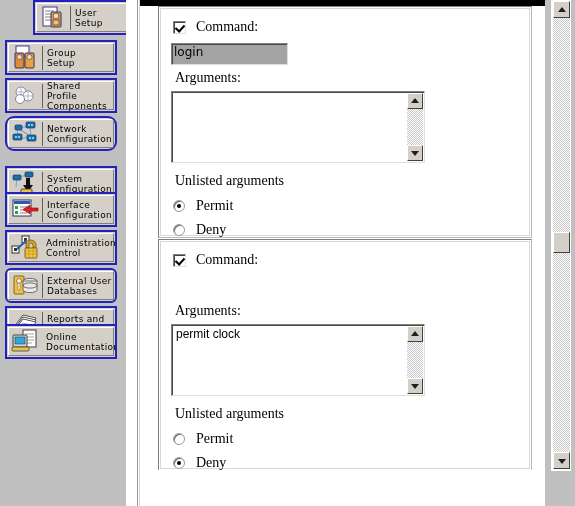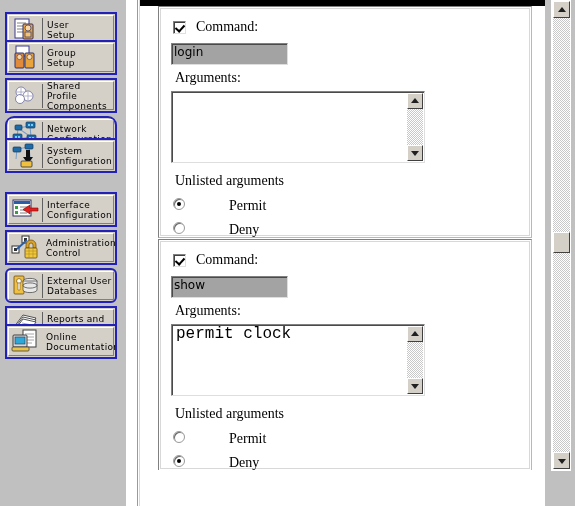--- a/index.html
+++ b/index.html
@@ -193,22 +193,22 @@
     border: 1px solid #808080;
     border-right-color: #dedede;
     border-bottom-color: #dedede;
     box-shadow: inset 1px 1px 0 #4a4a4a;
     overflow: hidden;
     cursor: text;
   }
   .textarea .ta-text {
     position: absolute;
     left: 4px; top: 2px;
-    font-family: Liberation Mono, monospace;
-    font-size: 16px;
+    font-family: Liberation Sans, sans-serif;
+    font-size: 12px;
     line-height: 14px;
     color: #000000;
     white-space: pre;
   }
   .ta-scroll {
     position: absolute;
     top: 1px; right: 1px; bottom: 1px;
     width: 16px;
     background: #ffffff;
   }
@@ -247,22 +247,21 @@
   .sb-btn.down .arrow {
     transform: translate(-50%, -40%);
     border-top: 5px solid #202020;
   }
   .sb-btn.up { top: 0; }
   .sb-btn.down { bottom: 0; }
 
   .radio-row {
     position: absolute;
     display: flex;
-    align-items: flex-start;
-    gap: 33px;
+    align-items: center;
   }
   .rdo {
     width: 12px; height: 12px;
     border-radius: 50%;
     box-sizing: border-box;
     background: #ffffff;
     border: 1px solid #9a9a9a;
     box-shadow: inset 1px 1px 0 #6a6a6a;
     position: relative;
     cursor: pointer;
@@ -371,21 +370,21 @@
     background: #c0c0c0;
   }
 </style>
 </head>
 <body>
 
 <div id="app">
 
   <div id="sidebar">
 
-    <div class="nav-btn" style="top:12px;">
+    <div class="nav-btn" style="top:0;margin-left:28px;">
       <div class="nav-inner">
         <div class="nav-icon">
           <svg width="30" height="28" viewBox="0 0 30 28">
             <rect x="4" y="3" width="14" height="19" fill="#ffffff" stroke="#3b3b8f" stroke-width="1"></rect>
             <g stroke="#808080" stroke-width="1">
               <line x1="6" y1="7" x2="15" y2="7"></line>
                 <line x1="6" y1="10" x2="15" y2="10"></line>
               <line x1="6" y1="13" x2="15" y2="13"></line>
                 <line x1="6" y1="16" x2="13" y2="16"></line>
             </g>
@@ -459,21 +458,21 @@
                 <rect x="21" y="17" width="2" height="2"></rect>
             </g>
           </svg>
         </div>
         <div class="nav-sep"></div>
         <div class="nav-label">Network
 Configuration</div>
       </div>
     </div>
 
-    <div class="nav-btn" style="top:138px;">
+    <div class="nav-btn" style="top:166px;">
       <div class="nav-inner">
         <div class="nav-icon">
           <svg width="30" height="28" viewBox="0 0 30 28">
             <g stroke="#7b9ec8" stroke-width="1" fill="none">
               <path d="M6 7 L18 5 M6 7 L5 17 M18 5 L19 15"></path>
             </g>
             <g fill="#1f6ba8" stroke="#103a5c" stroke-width="0.7">
               <rect x="14" y="2" width="8" height="5" rx="1"></rect>
               <rect x="2" y="5" width="8" height="5" rx="1"></rect>
             </g>
@@ -648,21 +647,20 @@
       </div>
 
       <div class="panel-frame" style="top:233px; height:232px;">
         <div class="inner-line"></div>
 
         <div class="row-check" style="left:14px; top:12px;">
           <span class="chk checked"></span>
           <span class="lbl">Command:</span>
         </div>
 
-        <div class="text-input" style="left:12px; top:36px; width:117px;">show</div>
 
         <div class="sub-label" style="left:16px; top:63px;">Arguments:</div>
 
         <div class="textarea" style="left:12px; top:84px; width:254px; height:72px;">
           <div class="ta-text">permit clock</div>
           <div class="ta-scroll">
             <div class="ta-track"></div>
             <div class="sb-btn up">
                 <span class="arrow"></span>
               </div>

